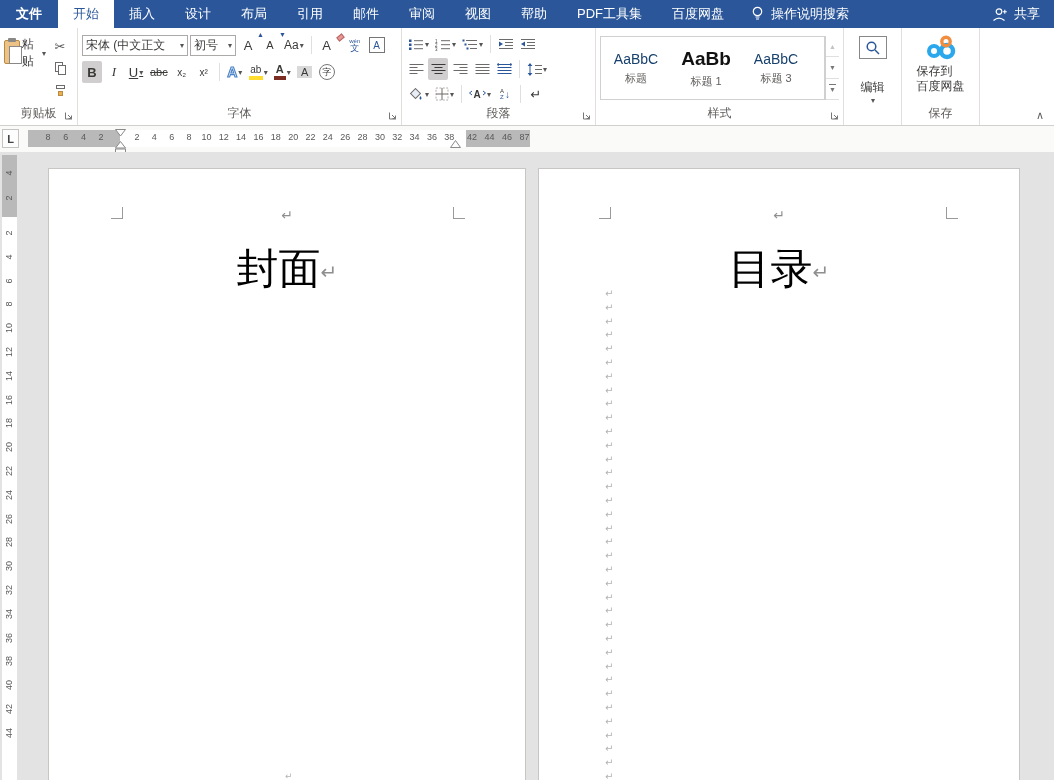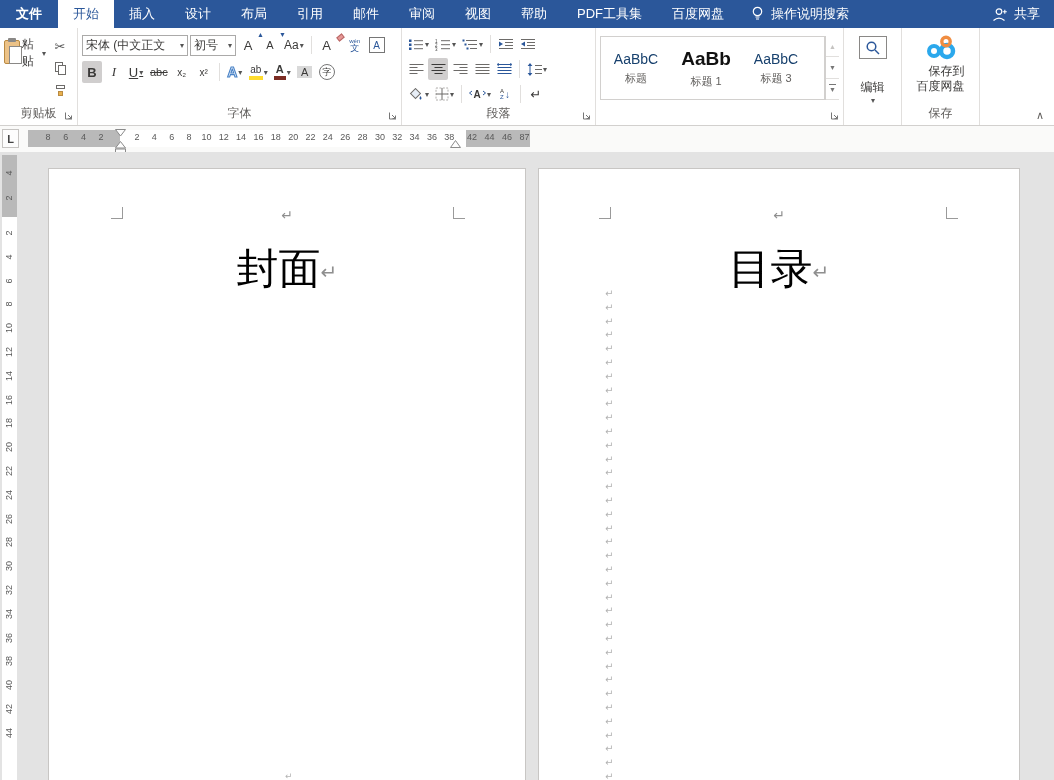--- a/index.html
+++ b/index.html
@@ -88,21 +88,21 @@
   .gal-scroll { width:14px; display:flex; flex-direction:column; border-left:1px solid #d2d0ce; }
   .gal-scroll div { flex:1; display:flex; align-items:center; justify-content:center; font-size:7px; color:#777; border-bottom:1px solid #e1dfdd; }
   .gal-scroll .more { flex-direction:column; line-height:1; }
   .gal-scroll .more b { display:block; width:7px; height:1px; background:#777; margin-bottom:1px; }
 
   
   .g-edit { width:58px; display:flex; flex-direction:column; align-items:center; padding-top:8px; }
   .searchbox { width:28px; height:28px; border:1px solid #8a8886; background:#fff; display:flex; align-items:center; justify-content:center; }
   .g-edit .lbl { margin-top:20px; font-size:12px; }
   .g-baidu { width:78px; display:flex; flex-direction:column; align-items:center; padding-top:6px; }
-  .baidu-txt { font-size:12px; line-height:15px; text-align:right; margin-top:4px; }
+  .baidu-txt { font-size:12px; line-height:15px; text-align:left; margin-top:4px; }
   .collapse { position:absolute; right:10px; bottom:3px; color:#605e5c; font-size:11px; }
 
   
   .ruler-row { position:absolute; left:0; top:126px; width:100%; height:26px; background:#fafaf9; }
   .tabsel { position:absolute; left:2px; top:3px; width:17px; height:19px; background:#fdfdfd; border:1px solid #c6c4c2; display:flex; align-items:center; justify-content:center; font-size:11px; color:#444; font-weight:bold; }
   .hruler { position:absolute; left:28px; top:4px; width:502px; height:17px; }
   .hseg { position:absolute; top:0; height:17px; }
   .hseg.gray { background:#b9b9b9; }
   .hseg.white { background:#ffffff; }
   .hn { position:absolute; top:2px; width:14px; margin-left:-7px; text-align:center; font-size:9px; color:#595959; }
@@ -443,20 +443,21 @@
             </div>
           <div>
               <span>▼</span>
             </div>
           <div class="more">
               <b></b>
               <span>▼</span>
             </div>
         </div>
       </div>
+      <div class="grp-label">样式</div>
       <svg class="launcher" viewBox="0 0 10 10">
           <path d="M1.5 1.5 V8 H8" fill="none" stroke="#767676"></path>
           <path d="M4 4 L7.5 7.5 M7.5 4.5 V7.5 H4.5" fill="none" stroke="#767676"></path>
         </svg>
     </div>
 
     <div class="group g-edit">
       <div class="searchbox">
         <svg width="16" height="16" viewBox="0 0 16 16">
             <circle cx="6.5" cy="6.5" r="4.3" fill="none" stroke="#2b579a" stroke-width="1.5"></circle>

